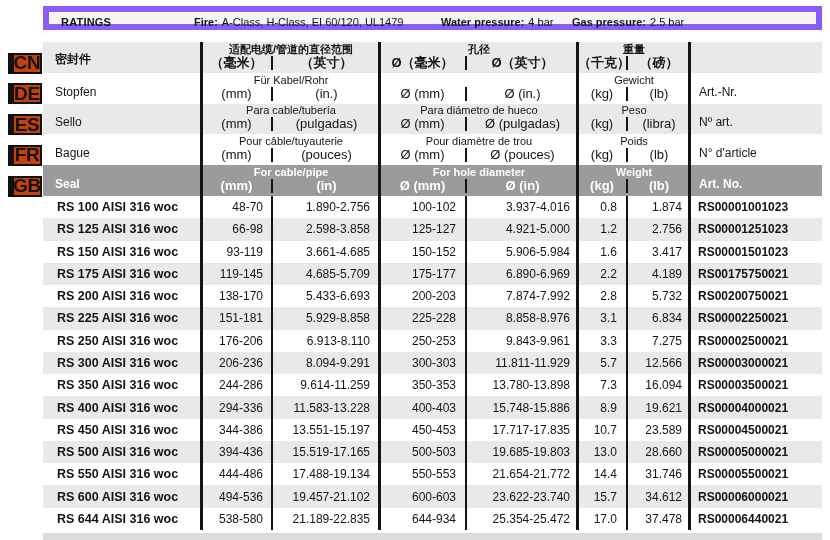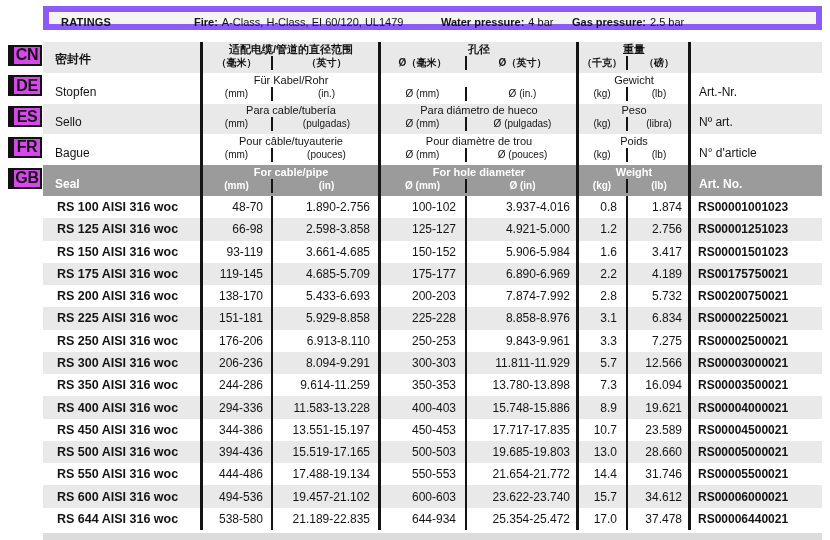--- a/index.html
+++ b/index.html
@@ -20,21 +20,21 @@
   .lang-rows{position:absolute;left:0;top:0;width:779px;height:154px;display:flex;flex-direction:column;}
   .lang-row{flex:1;display:grid;grid-template-columns:159px 178px 198px 112px 132px;}
   .lang-row:nth-child(1),.lang-row:nth-child(3){background:#e9e9e9;}
   .lang-row:nth-child(5){background:#9b9b9b;color:#fff;font-weight:bold;}
   .lang-cn{font-weight:bold;}
   .hcell{overflow:hidden;}
   .seal-h{display:flex;align-items:flex-end;padding:0 0 5px 12px;font-size:12px;}
   .art-h{display:flex;align-items:flex-end;padding:0 0 5px 9px;font-size:12px;}
   .hcell.group{display:flex;flex-direction:column;justify-content:flex-end;padding-bottom:3px;}
   .g-title{text-align:center;font-size:11px;line-height:13px;white-space:nowrap;}
-  .g-units{display:grid;font-size:10px;line-height:14px;}
+  .g-units{display:grid;font-size:13px;line-height:14px;}
   .g-units span{text-align:center;white-space:nowrap;}
   .g-units span:first-child{border-right:2px solid #141414;}
   .u-cable{grid-template-columns:71px 107px;}
   .u-hole{grid-template-columns:87px 111px;}
   .u-weight{grid-template-columns:50px 62px;}
 
   .data-rows{position:absolute;left:0;top:154px;width:779px;height:334px;display:flex;flex-direction:column;}
   .data-row{flex:1;display:grid;grid-template-columns:159px 71px 107px 87px 111px 50px 62px 132px;
             align-items:center;font-size:12px;}
   .data-row:nth-child(even){background:#e9e9e9;}
@@ -49,23 +49,23 @@
   .vline{position:absolute;background:#141414;}
   .vg1{left:157px;top:0;width:3px;height:488px;}
   .vg2{left:335px;top:0;width:3px;height:488px;}
   .vg3{left:533px;top:0;width:3px;height:488px;}
   .vg4{left:645px;top:0;width:3px;height:488px;}
   .vs1{left:228px;top:154px;width:2px;height:334px;}
   .vs2{left:422px;top:154px;width:2px;height:334px;}
   .vs3{left:583px;top:154px;width:2px;height:334px;}
 
   
-  .lang-tag{position:absolute;left:8px;width:34px;height:21px;box-sizing:border-box;background:#d946ef;
+  .lang-tag{position:absolute;left:8px;width:34px;height:21px;box-sizing:border-box;background:#c2410c;
             border:2px solid #111;border-left-width:6px;display:flex;align-items:center;justify-content:center;
-            font-weight:bold;font-size:16px;letter-spacing:-.3px;}
+            font-weight:bold;font-size:19px;letter-spacing:-.3px;margin-top:8px;}
 
   .bottom-strip{position:absolute;left:43px;top:533px;width:779px;height:7px;background:#dcdcdc;}
 </style>
 </head>
 <body>
 
 <div class="canvas">
 
   <div class="ratings">
     <span class="abs r-title">RATINGS</span>

